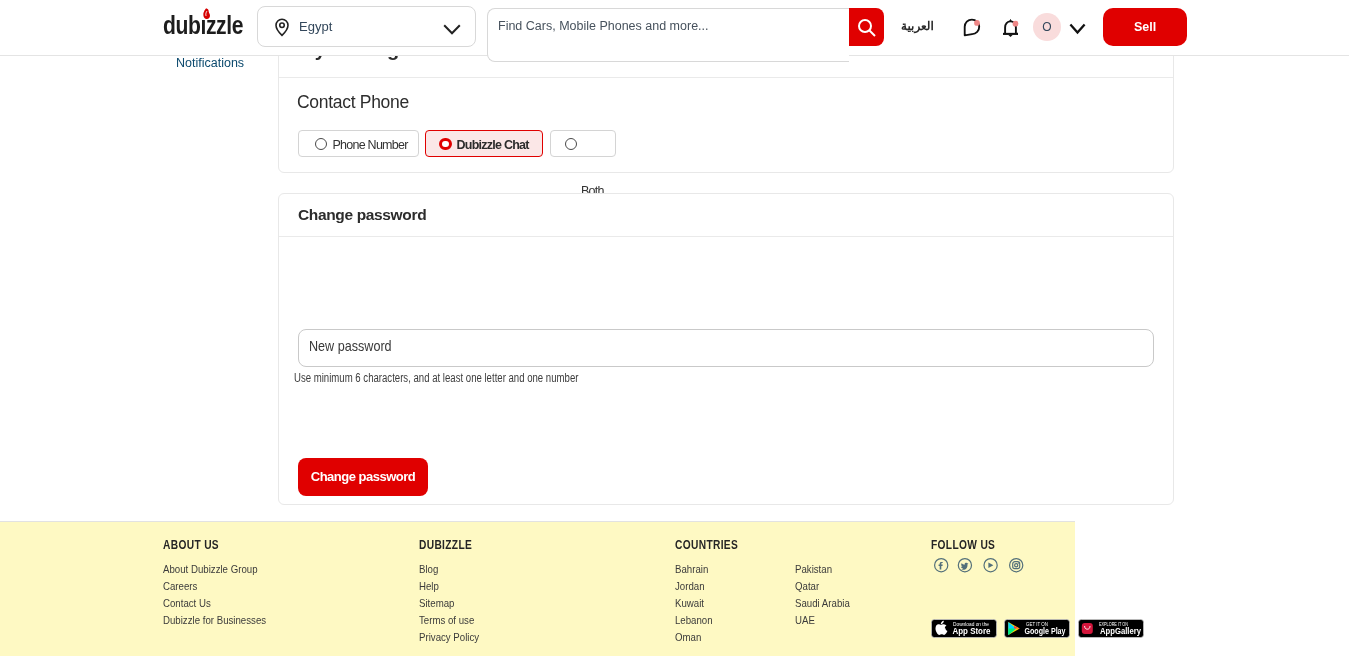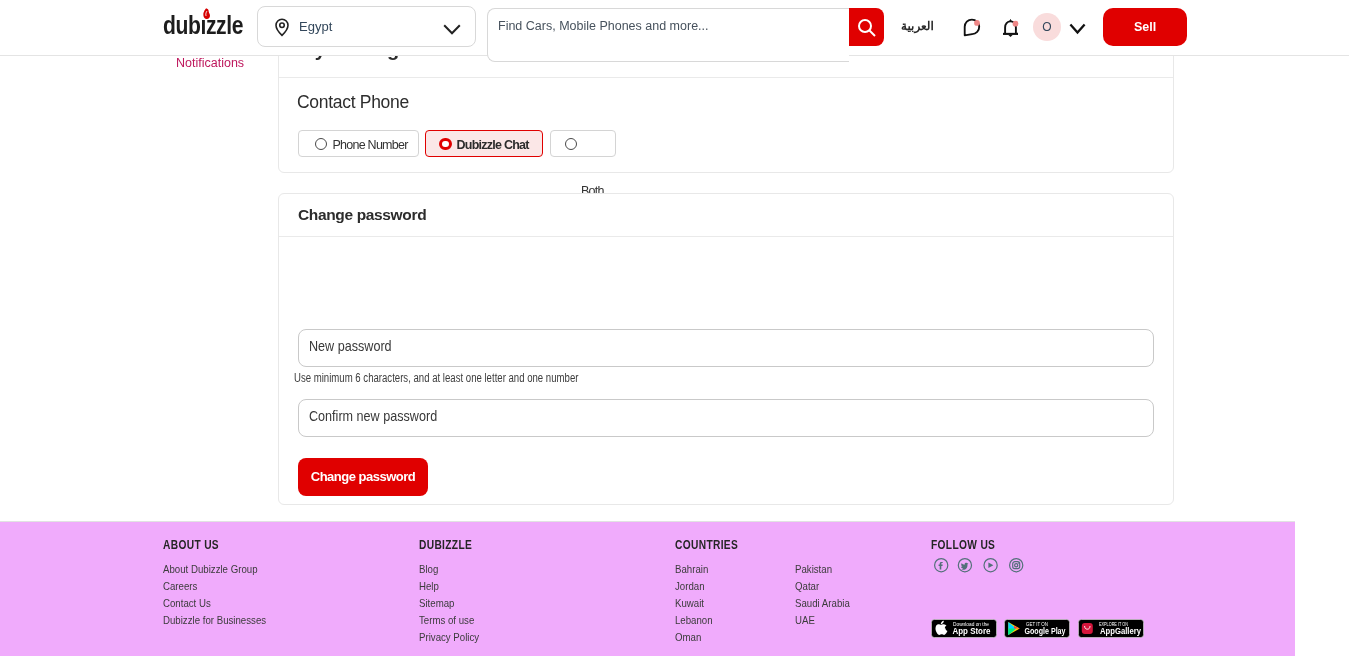--- a/index.html
+++ b/index.html
@@ -15,21 +15,21 @@
 .selbox .txt { position:absolute; left:41px; top:11.5px; font-size:13px; color:#33475b; }
 .selbox .chev { position:absolute; left:185px; top:17px; }
 #searchbar { position:absolute; left:487px; top:8px; width:362px; height:54px; border:1px solid #d8d8d8; border-right:none; border-radius:8px 0 0 8px; background:#fff; }
 #searchbar .ph { position:absolute; left:10px; top:10px; font-size:12.5px; color:#47525d; }
 #searchbtn { position:absolute; left:849px; top:8px; width:35px; height:38px; background:#e00000; border-radius:0 8px 8px 0; }
 #arabic { position:absolute; left:901px; top:18.5px; font-size:12px; font-weight:700; color:#2a2a2a; }
 #avatar { position:absolute; left:1033px; top:13px; width:28px; height:28px; border-radius:50%; background:#f9dcdc; text-align:center; line-height:28px; font-size:12px; color:#33475b; }
 #sellbtn { position:absolute; left:1103px; top:8px; width:84px; height:38px; background:#e00000; border-radius:10px; color:#fff; font-size:12.5px; font-weight:700; text-align:center; line-height:38px; }
 
 
-#sidebar-item { position:absolute; left:176px; top:56px; font-size:12.5px; color:#be185d; }
+#sidebar-item { position:absolute; left:176px; top:56px; font-size:12.5px; color:#0c4a6e; }
 .card { position:absolute; left:278px; width:896px; background:#fff; border:1px solid #e8e8e8; border-radius:6px; }
 #card1 { top:26px; height:147px; }
 #card1 .title { position:absolute; left:19px; top:11px; font-size:20px; font-weight:700; color:#2c2c2c; }
 #card1 .divider { position:absolute; left:0; top:50px; width:100%; height:1px; background:#eaeaea; }
 #cm-title { position:absolute; left:18px; top:65px; font-size:17.5px; letter-spacing:-0.3px; color:#2d2d2d; }
 .pill { position:absolute; top:103px; height:27px; border:1px solid #d4d4d4; border-radius:4px; background:#fff; }
 .pill .rad { position:absolute; left:16px; top:6.8px; width:12.5px; height:12.5px; border:1.4px solid #4a4a4a; border-radius:50%; background:#fff; }
 .pill .lab { position:absolute; top:6.5px; white-space:nowrap; font-size:12.5px; letter-spacing:-0.75px; color:#333; }
 #pill1 { left:18.5px; width:121px; }
 #pill1 .lab { left:34px; }
@@ -45,21 +45,21 @@
 #card2 .divider { position:absolute; left:0; top:42px; width:100%; height:1px; background:#eaeaea; }
 .input { position:absolute; left:19px; width:856px; height:38px; border:1px solid #c9c9c9; border-radius:8px; background:#fff; }
 .input .lab { position:absolute; left:10px; top:7px; font-size:15px; color:#383838; display:inline-block; transform:scaleX(0.84); transform-origin:0 0; white-space:nowrap; }
 #inp1 { top:73px; }
 #inp2 { top:135px; }
 #hint { position:absolute; left:15px; top:177px; font-size:12px; color:#3c3c3c; display:inline-block; transform:scaleX(0.8); transform-origin:0 0; white-space:nowrap; }
 #inp3 { top:205px; }
 #cpbtn { position:absolute; left:19px; top:264px; width:130px; height:38px; background:#e00000; border-radius:8px; color:#fff; font-size:13px; font-weight:700; letter-spacing:-0.5px; text-align:center; line-height:38px; }
 
 
-#footer { position:absolute; left:0; top:521px; width:1295px; height:135px; background:#f0abfc; border-top:1px solid #e2e2e2; }
+#footer { position:absolute; left:0; top:521px; width:1075px; height:135px; background:#fef9c3; border-top:1px solid #e2e2e2; }
 .fcolhead { position:absolute; top:16px; font-size:12px; font-weight:700; color:#252525; letter-spacing:0.4px; transform:scaleX(0.85); transform-origin:0 0; white-space:nowrap; }
 .flink { position:absolute; font-size:11.5px; color:#3b3b3b; white-space:nowrap; transform:scaleX(0.84); transform-origin:0 0; }
 </style>
 </head>
 <body>
 
 <div id="card1" class="card">
   <div class="title">My Settings</div>
   <div class="divider"></div>
   <div id="cm-title">Contact Phone</div>
@@ -77,23 +77,20 @@
     </div>
 </div>
 
 <div id="card2" class="card">
   <div class="title">Change password</div>
   <div class="divider"></div>
   <div id="inp2" class="input">
       <span class="lab">New password</span>
     </div>
   <div id="hint">Use minimum 6 characters, and at least one letter and one number</div>
-  <div id="inp3" class="input">
-      <span class="lab">Confirm new password</span>
-    </div>
   <div id="cpbtn">Change password</div>
 </div>
 
 <div id="sidebar-item">Notifications</div>
 
 <div id="header">
   <div id="logo">dub<span class="iwrap">ı<svg class="flame" width="15" height="13" viewBox="0 0 15 13">
           <path d="M8 0.3 C5.2 3.4 4.4 5.2 4.8 7.4 C5.2 9.5 6.6 10.8 8.6 11 C10.6 11.2 12.3 9.9 12.6 8 C12.9 6.1 11.4 5.3 11.1 3.6 C10.9 2.4 11.4 1.5 8 0.3 Z" fill="#d50000"></path>
           <path d="M8.9 3.2 C7.7 4.9 7.4 6.1 7.9 7.9" stroke="#fff" stroke-width="1" fill="none"></path>
         </svg></span>zzle</div>

